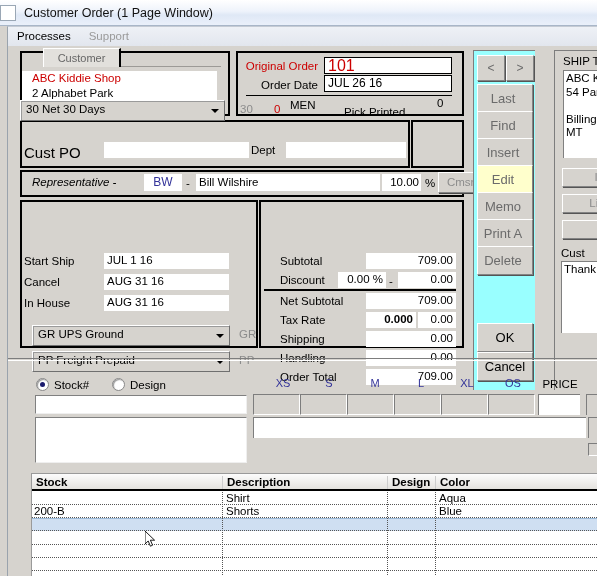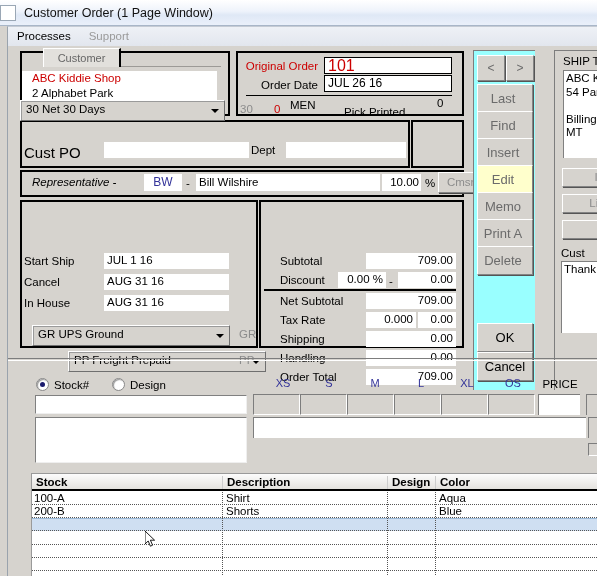--- a/index.html
+++ b/index.html
@@ -280,21 +280,21 @@
   #ship-combo1, #ship-combo2 {
     position: absolute; left: 24px;
     width: 198px; height: 21px;
     background: #d6d3ce;
     border-top: 1px solid #fff; border-left: 1px solid #fff;
     border-right: 1px solid #6f6f6f; border-bottom: 1px solid #6f6f6f;
     box-shadow: inset 1px 1px 0 #9a9a9a;
     box-sizing: border-box;
   }
   #ship-combo1 { top: 279px; }
-  #ship-combo2 { top: 305px; margin-left: 36px; }
+  #ship-combo2 { top: 305px; }
   #ship-combo1 .txt, #ship-combo2 .txt {
     position: absolute; left: 5px; top: 2px; font-size: 11.5px;
   }
   #code-gr { position: absolute; left: 231px; top: 282px; font-size: 11.5px; color: #8c8c8c; }
   #code-pp { position: absolute; left: 231px; top: 308px; font-size: 11.5px; color: #8c8c8c; }
 
   
   #totals-panel {
     position: absolute; left: 251px; top: 154px;
     width: 205px; height: 148px;
@@ -317,21 +317,21 @@
   #tot-div {
     position: absolute; left: 256px; top: 243px;
     width: 192px; height: 0;
     border-bottom: 2px solid #000;
   }
   #disc-pct {
     left: 330px; width: 48px;
   }
   #disc-sign { position: absolute; left: 381px; top: 229px; font-size: 11.5px; }
   #disc-amt { left: 390px; width: 58px; }
-  #tax-rate { left: 358px; width: 50px; text-align: right; }
+  #tax-rate { left: 358px; width: 50px; text-align: right; font-weight: bold; }
   #tax-amt  { left: 410px; width: 38px; }
 
   
   #actions {
     position: absolute; left: 465px; top: 4px;
     width: 62px; height: 340px;
     background: #99ffff;
     border-top: 1px solid #7d7d7d;
     border-left: 1px solid #7d7d7d;
     box-sizing: border-box;
@@ -742,21 +742,20 @@
         <div class="gh" style="left:4px">Stock</div>
         <div class="gh" style="left:195px">Description</div>
         <div class="gh" style="left:360px">Design</div>
         <div class="gh" style="left:408px">Color</div>
         <div class="gh-sep" style="left:190px"></div>
         <div class="gh-sep" style="left:355px"></div>
         <div class="gh-sep" style="left:403px"></div>
       </div>
 
       <div class="grow" style="top:18px">
-        <div class="gcell" style="left:0;width:190px">100-A</div>
         <div class="gcell" style="left:192px;width:163px">Shirt</div>
         <div class="gcell" style="left:357px;width:46px"></div>
         <div class="gcell" style="left:405px;width:160px">Aqua</div>
       </div>
       <div class="grow" style="top:31px">
         <div class="gcell" style="left:0;width:190px">200-B</div>
         <div class="gcell" style="left:192px;width:163px">Shorts</div>
         <div class="gcell" style="left:357px;width:46px"></div>
         <div class="gcell" style="left:405px;width:160px">Blue</div>
       </div>

